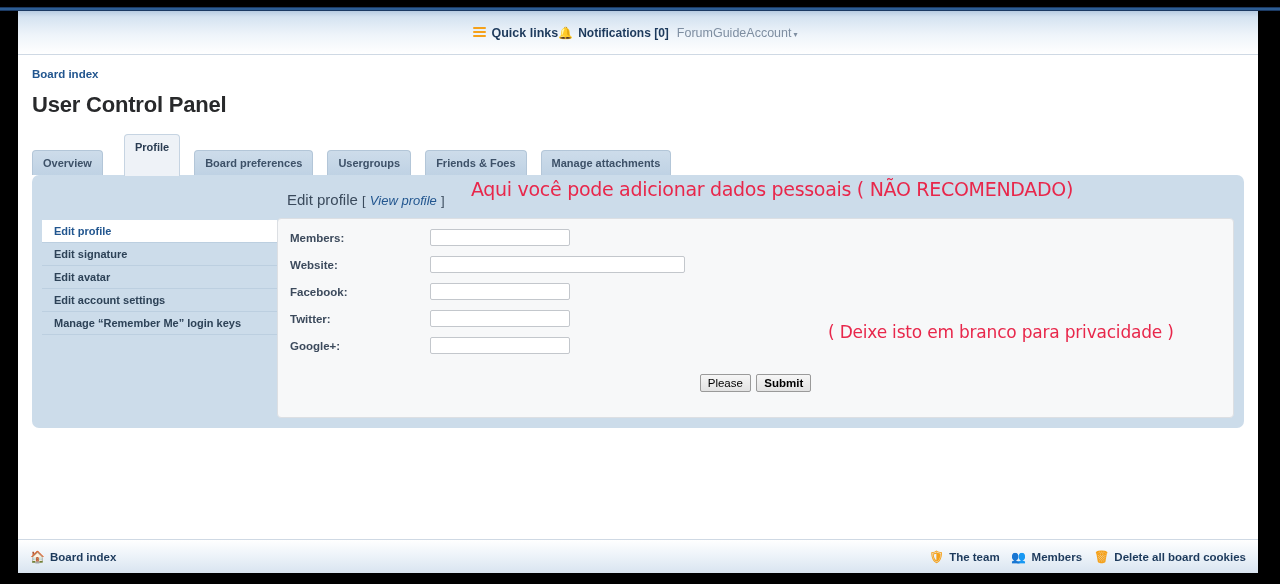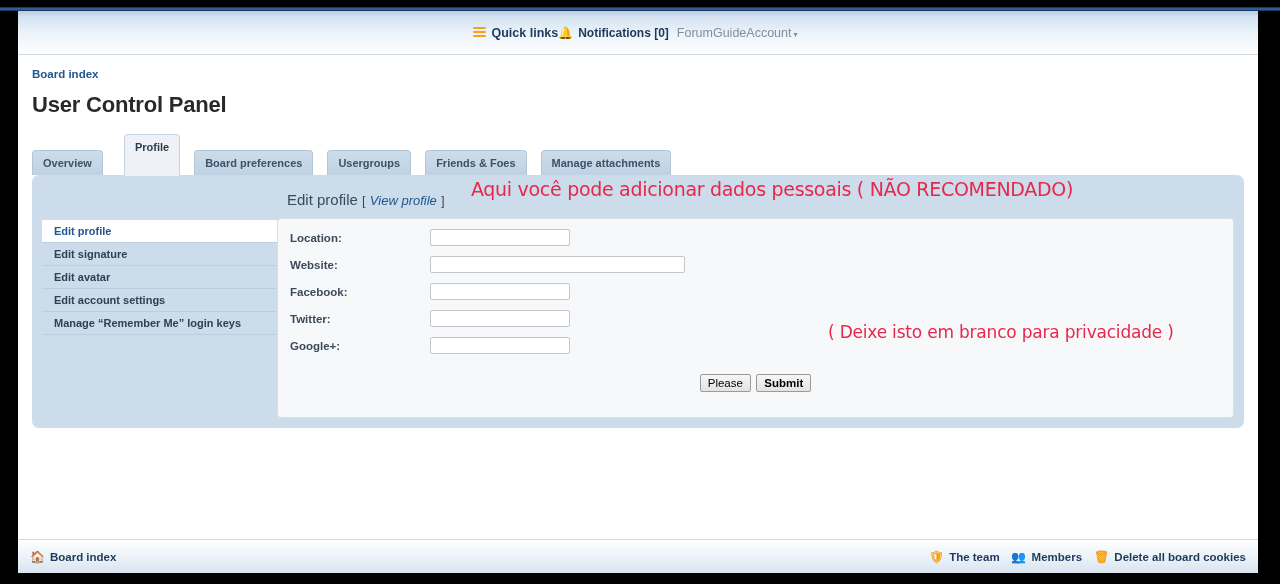--- a/index.html
+++ b/index.html
@@ -242,21 +242,21 @@
               <li>Edit signature</li>
               <li>Edit avatar</li>
               <li>Edit account settings</li>
               <li>Manage “Remember Me” login keys</li>
             </ul>
         </div>
 
         <div class="card">
           <div id="form-rows">
               <div class="frow">
-                <label class="flabel">Location:</label>
+                <label class="flabel">Members:</label>
                 <input type="text" class="finput sm" value="" style="">
               </div>
               <div class="frow">
                 <label class="flabel">Website:</label>
                 <input type="text" class="finput lg" value="" style="">
               </div>
               <div class="frow">
                 <label class="flabel">Facebook:</label>
                 <input type="text" class="finput sm" value="" style="">
               </div>

